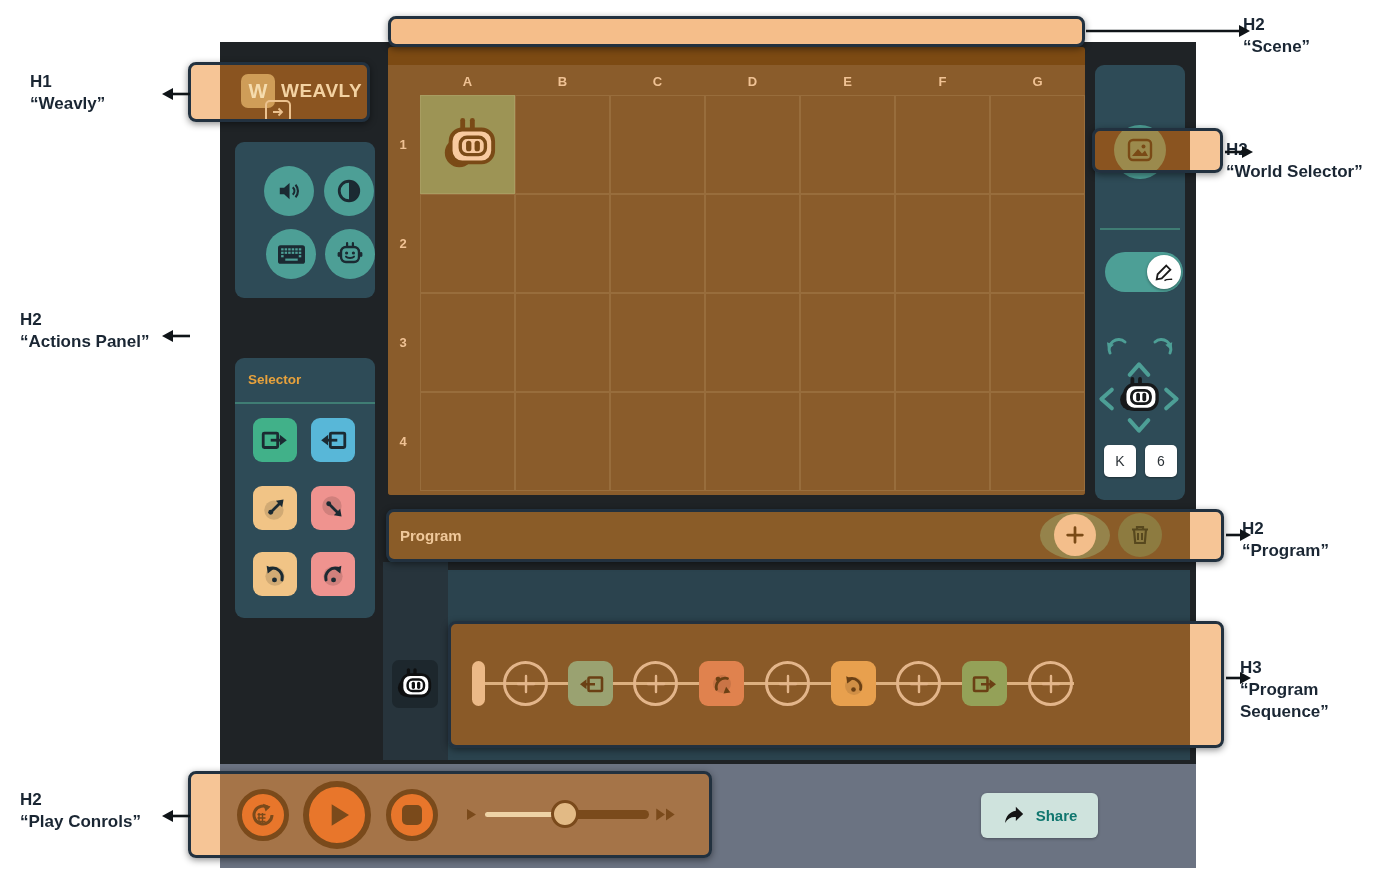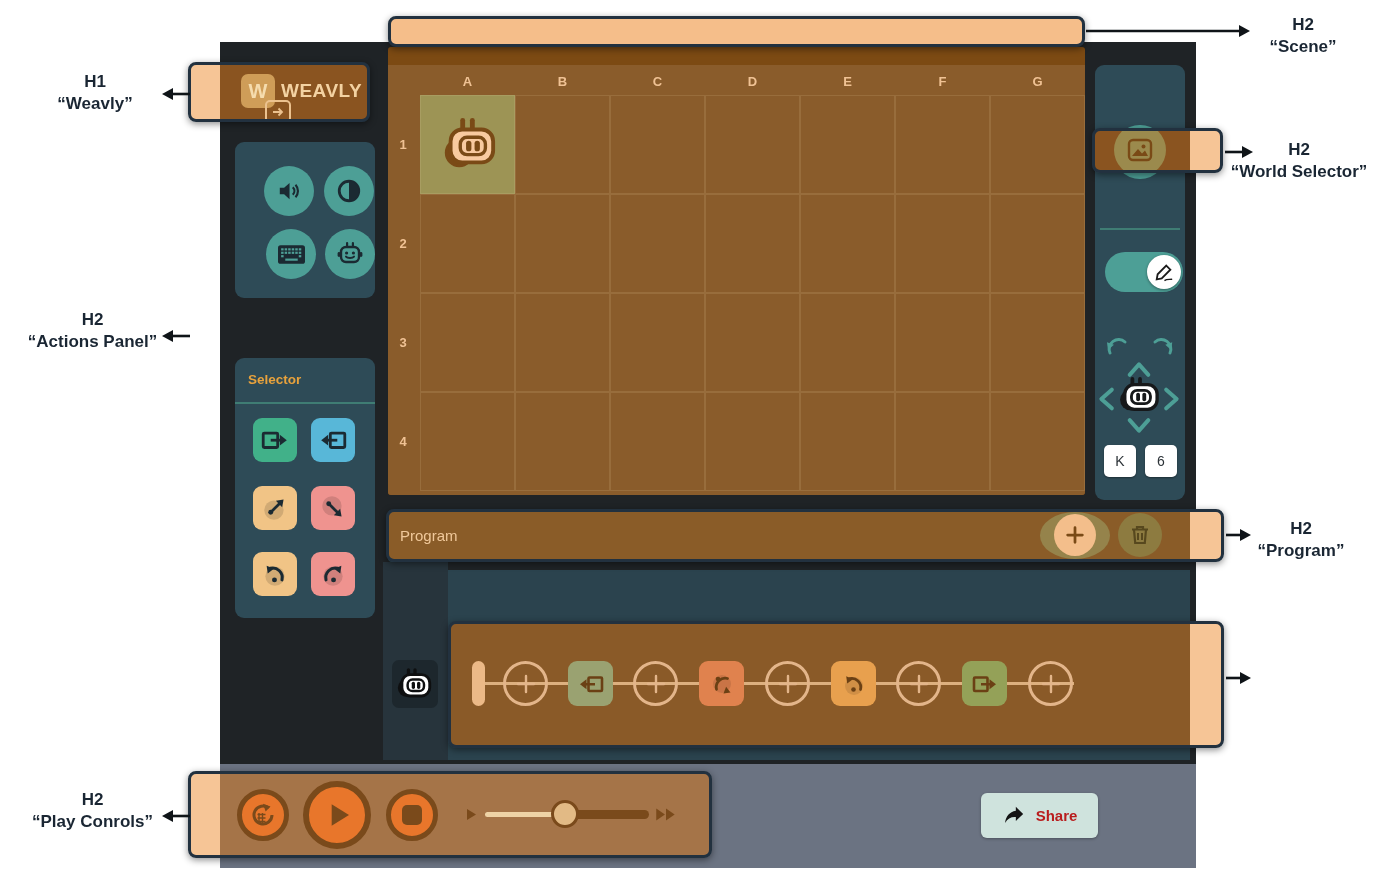--- a/index.html
+++ b/index.html
@@ -14,21 +14,21 @@
   .sec-label{color:#e8a23c;font-weight:bold;font-size:13.5px;}
   .sec-div{height:2px;background:#3f7d74;}
   .mv-btn{width:44px;height:44px;border-radius:9px;display:flex;align-items:center;justify-content:center;}
   .cell{width:95px;height:99px;box-sizing:border-box;border:1px solid rgba(249,222,180,.13);}
   .col-letter,.row-num{color:#f0c294;font-weight:bold;font-size:13px;text-align:center;}
   .wbtn{background:#fff;border-radius:5px;width:32px;height:32px;display:flex;align-items:center;
         justify-content:center;font-size:14px;color:#2c3338;box-shadow:0 1px 2px rgba(0,0,0,.4);}
   
   .hl{box-sizing:border-box;border:3px solid #22313f;border-radius:8px;z-index:40;
       box-shadow:0 2px 7px rgba(0,0,0,.45);overflow:hidden;}
-  .ann{z-index:30;color:#1a2633;font-weight:bold;font-size:17px;line-height:1.3;text-align:center;}
+  .ann{z-index:30;color:#1a2633;font-weight:bold;font-size:17px;line-height:1.3;}
   #arrows{left:0;top:0;width:1396px;height:891px;z-index:60;pointer-events:none;}
   .seq-plus{box-sizing:border-box;width:45px;height:45px;border-radius:50%;border:3px solid #e3b58a;
             display:flex;align-items:center;justify-content:center;color:#e3b58a;}
   .seq-block{width:45px;height:45px;border-radius:9px;display:flex;align-items:center;justify-content:center;color:#6b4014;}
   .play-btn{border-radius:50%;background:#e8762b;border:5px solid #7a4a1b;box-sizing:border-box;
             display:flex;align-items:center;justify-content:center;color:#7a4a1b;}
 </style>
 </head>
 <body>
 <div id="page">
@@ -254,21 +254,21 @@
           <rect x="18" y="16.5" width="4" height="9" rx="2" fill="#0e0f10"></rect>
           <rect x="24.5" y="16.5" width="4" height="9" rx="2" fill="#0e0f10"></rect>
         </svg>
   </div>
 
   <div class="ab" style="left:0;top:722px;width:976px;height:104px;background:#6b7382;">
     <div class="ab" style="left:761px;top:29px;width:117px;height:45px;background:#cfe3dd;border-radius:6px;display:flex;align-items:center;justify-content:center;gap:10px;box-shadow:0 1px 3px rgba(0,0,0,.3);">
       <svg width="24" height="22" viewBox="0 0 24 24" fill="#141414">
             <path d="M14 6.2V2l8 7.8-8 7.6v-4.3C8.6 12.8 5 14.8 2.3 19.5 3 12.4 7 7.4 14 6.2z"></path>
           </svg>
-      <span style="font-size:15px;font-weight:bold;color:#b91c1c;">Share</span>
+      <span style="font-size:15px;font-weight:bold;color:#0f766e;">Share</span>
     </div>
   </div>
 </div>
 
 <div class="ab hl" style="left:188px;top:62px;width:182px;height:60px;background:linear-gradient(90deg,#f6c596 0 29px,#8a5420 29px);">
   <div class="ab" style="left:50px;top:9px;width:34px;height:34px;background:#cf9d58;border-radius:7px;display:flex;align-items:center;justify-content:center;font-size:20px;font-weight:bold;color:#f5dcae;">
         <span>W</span>
       </div>
   <div class="ab" style="left:90px;top:15px;font-size:19px;font-weight:bold;letter-spacing:.5px;color:#f3d2a2;">WEAVLY</div>
   <div class="ab" style="left:74px;top:35px;width:22px;height:19px;border:2px solid #ecc28f;border-radius:5px;display:flex;align-items:center;justify-content:center;color:#ecc28f;">
@@ -286,21 +286,21 @@
     <svg width="26" height="26" viewBox="0 0 26 26">
           <rect x="2" y="3" width="22" height="20" rx="4" fill="none" stroke="currentColor" stroke-width="2.4"></rect>
           <circle cx="16.5" cy="9.5" r="2" fill="currentColor"></circle>
           <path d="M5 19l6-7 4 4.5 3-3 3 5.5z" fill="currentColor"></path>
         </svg>
   </div>
 </div>
 
 
 <div class="ab hl" style="left:386px;top:509px;width:838px;height:53px;background:linear-gradient(90deg,#8a5c28 0 801px,#f6c596 801px);">
-  <div class="ab" style="left:11px;top:15px;font-size:15px;font-weight:normal;color:#f0c89a;">Program</div>
+  <div class="ab" style="left:11px;top:15px;font-size:15px;font-weight:bold;color:#f0c89a;">Program</div>
   <div class="ab" style="left:651px;top:0;width:70px;height:47px;border-radius:50%;background:#95834b;"></div>
   <div class="ab" style="left:665px;top:2px;width:42px;height:42px;border-radius:50%;background:#f3be8b;display:flex;align-items:center;justify-content:center;color:#7a4a16;">
     <svg width="22" height="22" viewBox="0 0 24 24">
           <path d="M12 4v16M4 12h16" stroke="currentColor" stroke-width="3" stroke-linecap="round"></path>
         </svg>
   </div>
   <div class="ab" style="left:729px;top:1px;width:44px;height:44px;border-radius:50%;background:#8d7b40;display:flex;align-items:center;justify-content:center;color:#57481e;">
     <svg width="22" height="22" viewBox="0 0 22 22">
           <path d="M3 5.5h16" stroke="currentColor" stroke-width="2.2"></path>
           <path d="M8 5.5V3h6v2.5" fill="none" stroke="currentColor" stroke-width="2.2"></path>
@@ -413,20 +413,25 @@
   <div>“World Selector”</div>
 </div>
 <div class="ab ann" style="left:20px;top:309px;width:145px;">
   <div>H2</div>
   <div>“Actions Panel”</div>
 </div>
 <div class="ab ann" style="left:1242px;top:518px;width:118px;">
   <div>H2</div>
   <div>“Program”</div>
 </div>
+<div class="ab ann" style="left:1240px;top:657px;width:120px;">
+  <div>H3</div>
+  <div>“Program</div>
+  <div>Sequence”</div>
+</div>
 <div class="ab ann" style="left:20px;top:789px;width:145px;">
   <div>H2</div>
   <div>“Play Conrols”</div>
 </div>
 
 <svg id="arrows" class="ab">
   <g>
         <line x1="190" y1="94" x2="170" y2="94" stroke="#0f1418" stroke-width="2.6"></line>
         <path d="M162 94l11-6v12z" fill="#0f1418"></path>
       </g>

